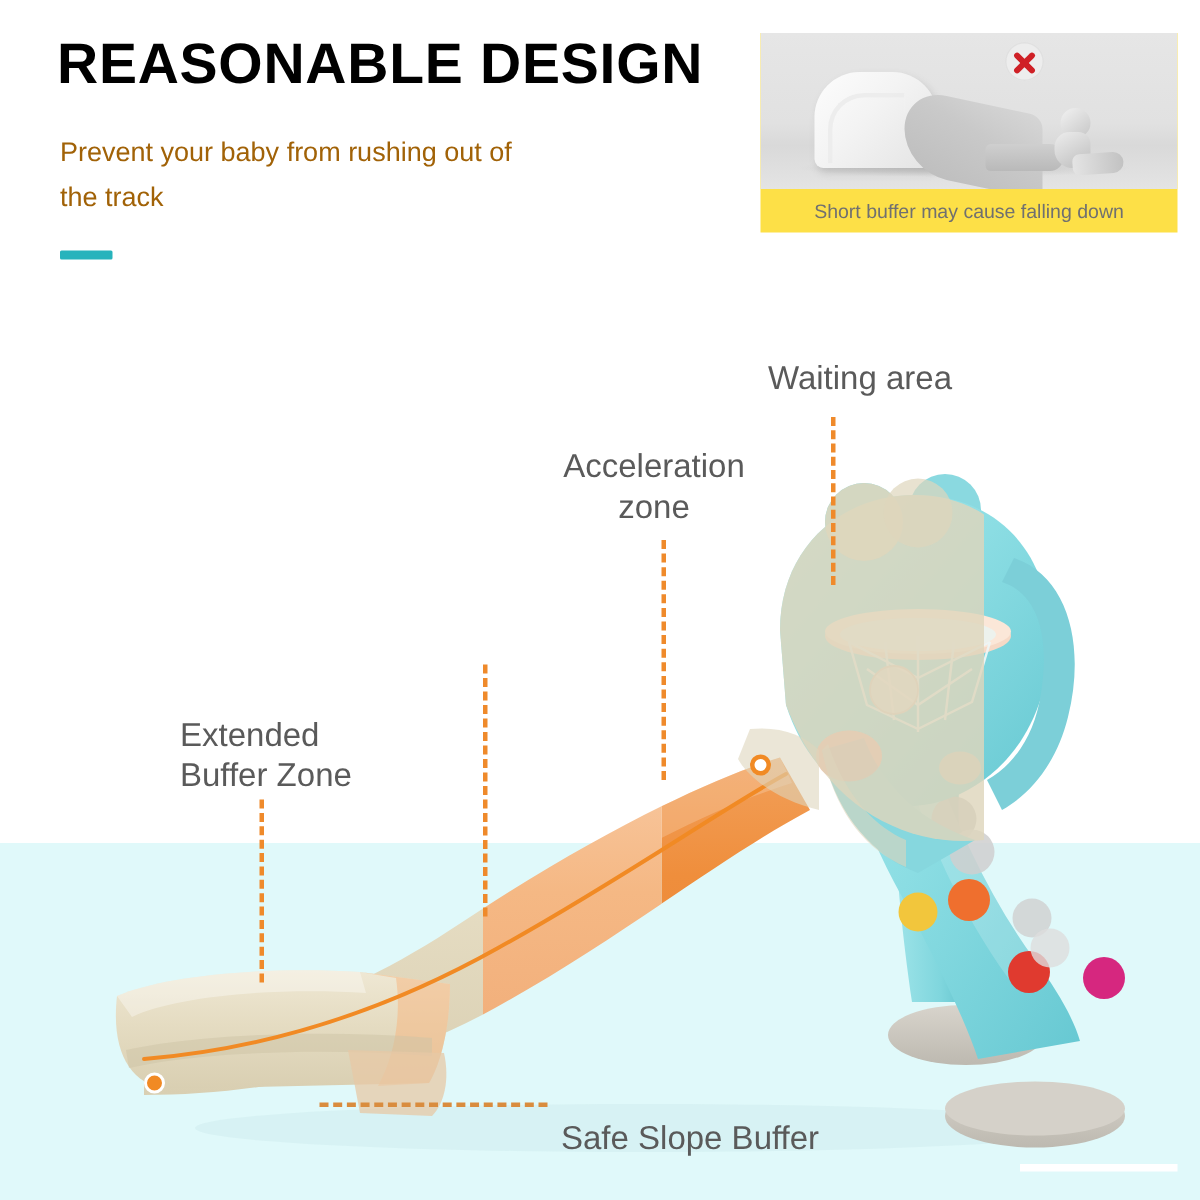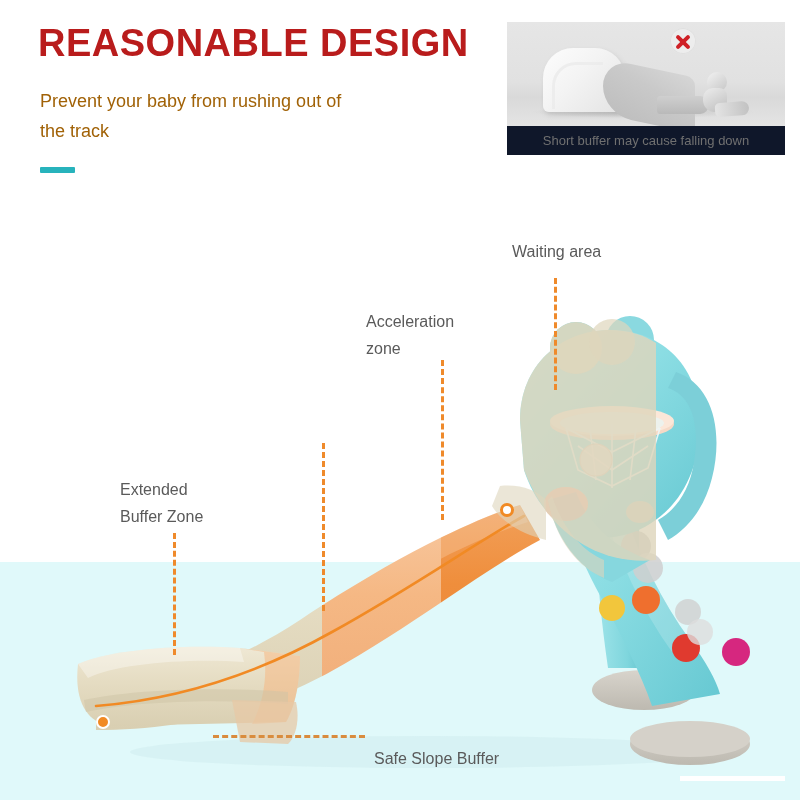--- a/index.html
+++ b/index.html
@@ -33,21 +33,21 @@
     width: 800px; height: 238px;
     background: #e0f9fa;
   }
   
   .title {
     position: absolute;
     left: 38px; top: 22px;
     font-size: 38px;
     font-weight: bold;
     letter-spacing: 0.5px;
-    color: #b91c1c;
+    color: #000000;
     white-space: nowrap;
   }
   .subtitle {
     position: absolute;
     left: 40px; top: 86px;
     width: 330px;
     font-size: 18px;
     line-height: 30px;
     color: #a16207;
   }
@@ -56,21 +56,21 @@
     left: 40px; top: 167px;
     width: 35px; height: 6px;
     background: #27b3bc;
     border-radius: 1px;
   }
   
   .inset {
     position: absolute;
     left: 507px; top: 22px;
     width: 278px; height: 133px;
-    background: #0f172a;
+    background: #fde047;
     overflow: hidden;
   }
   .inset-photo {
     position: absolute;
     left: 0; top: 0;
     width: 278px; height: 104px;
     background: linear-gradient(180deg,#e6e6e6 0%,#e1e1e1 58%,#d9d9d9 72%,#e4e4e4 100%);
     overflow: hidden;
   }
   
@@ -163,27 +163,27 @@
     left: 0; top: 104px;
     width: 278px; height: 29px;
     line-height: 29px;
     text-align: center;
     font-size: 13px;
     color: #707070;
   }
   
   .label {
     position: absolute;
-    font-size: 16px;
+    font-size: 22px;
     line-height: 27px;
     color: #5a5a5a;
     white-space: pre-line;
   }
   .lbl-waiting      { left: 512px; top: 238px; }
-  .lbl-accel        { left: 366px; top: 308px; text-align: left; width: 140px; }
+  .lbl-accel        { left: 366px; top: 297px; text-align: center; width: 140px; }
   .lbl-decel        { left: 243px; top: 388px; text-align: right; width: 140px; }
   .lbl-extended     { left: 120px; top: 476px; text-align: left; width: 170px; }
   .lbl-safe         { left: 374px; top: 714px; margin-top: 31px; }
   
   .vline {
     position: absolute;
     width: 0;
     border-left: 3px dashed #ef8a2b;
   }
   .vl-waiting  { left: 554px; top: 278px; height: 112px; }

